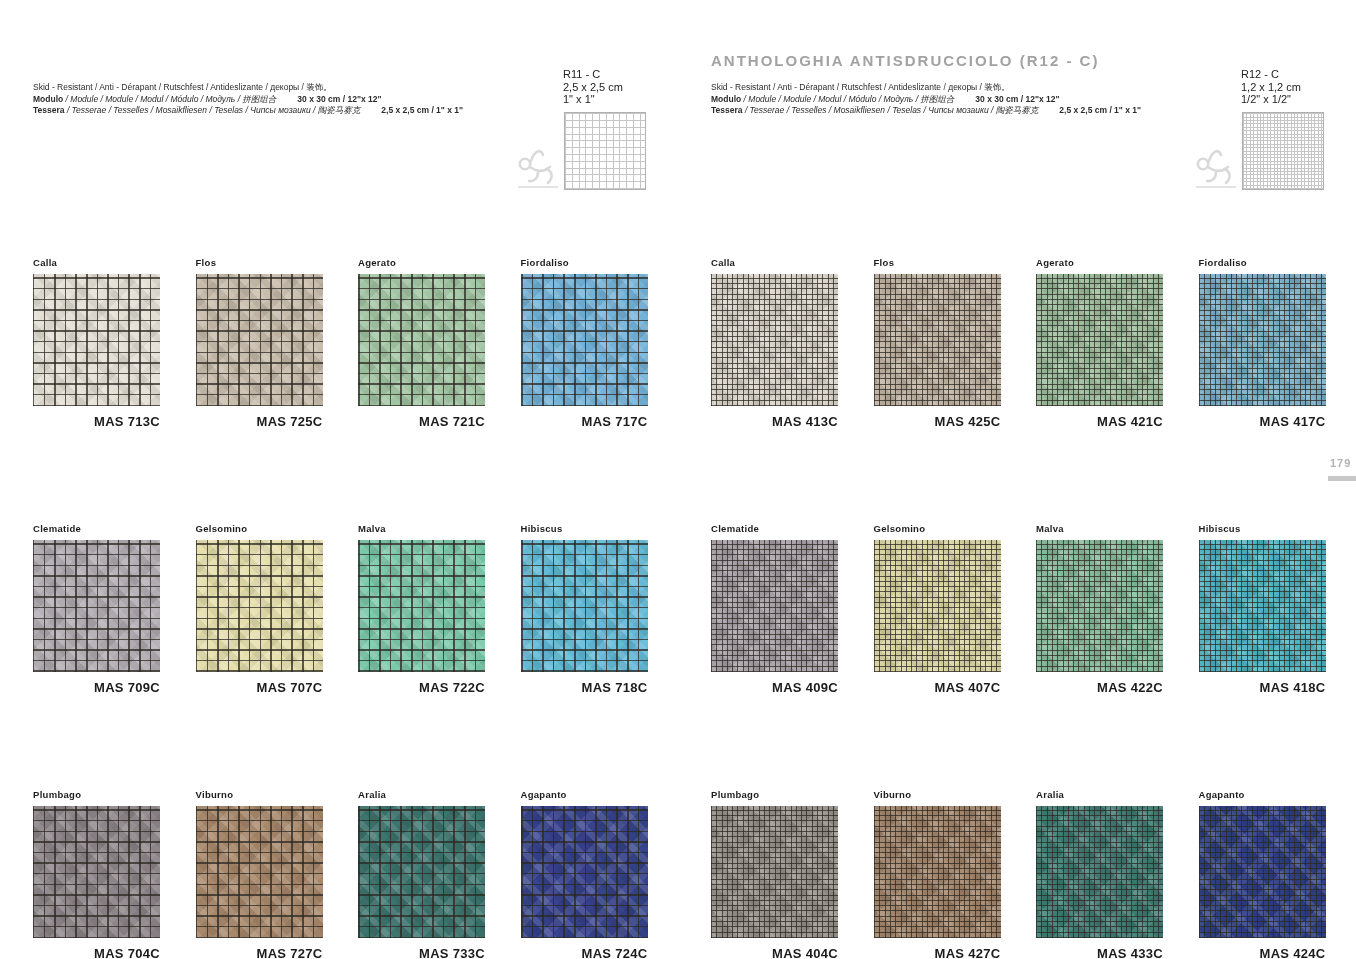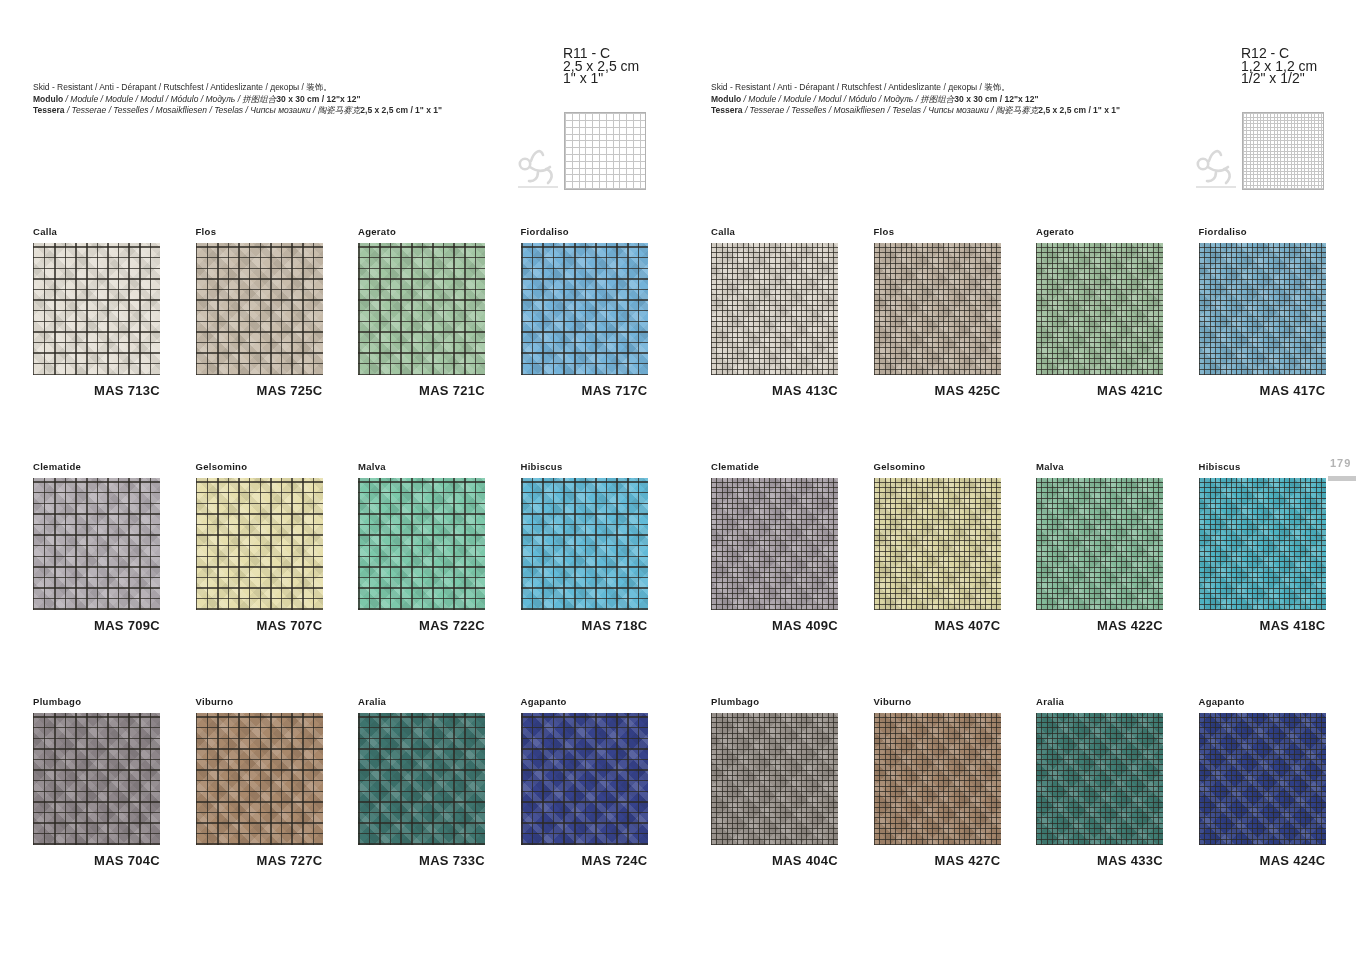--- a/index.html
+++ b/index.html
@@ -16,24 +16,24 @@
   
   .section-title{
     position:absolute;left:0;top:52px;margin:0;
     font-size:15px;font-weight:bold;letter-spacing:2px;
     color:#a2a2a2;white-space:nowrap;
   }
   .subs{position:absolute;left:0;top:82px;width:500px;}
   .sub{margin:0;font-size:8.5px;line-height:11.5px;color:#2b2b2b;white-space:nowrap;}
   .sub .it{font-style:italic;}
   .sub .bd{font-weight:bold;}
-  .sub .sz{font-weight:bold;margin-left:0;}
-
-  
-  .spec{position:absolute;left:530px;top:47px;font-size:14px;line-height:12.5px;color:#222;white-space:nowrap;}
+  .sub .sz{font-weight:bold;margin-left:21px;}
+
+  
+  .spec{position:absolute;left:530px;top:68px;font-size:11px;line-height:12.5px;color:#222;white-space:nowrap;}
   .spec .bd{font-weight:normal;}
 
   
   .schematic{
     position:absolute;left:531px;top:112px;width:82px;height:78px;
     background-color:#fff;border:1px solid #b0b0b0;box-sizing:border-box;
     background-image:
       repeating-linear-gradient(90deg,#c6c6c6 0 1px,transparent 1px var(--scell)),
       repeating-linear-gradient(0deg,#c6c6c6 0 1px,transparent 1px var(--scell));
   }
@@ -42,21 +42,21 @@
 
   
   .skid{position:absolute;left:482px;top:146px;}
 
   
   .tiles{
     position:absolute;left:0;top:226px;width:616px;
     display:grid;grid-template-columns:repeat(4,127px);
     column-gap:35.5px;row-gap:63px;
   }
-  .card{width:127px;}
+  .card{width:127px;margin-top:31px;}
   .tile-name{
     font-size:9.5px;font-weight:bold;color:#1c1c1c;letter-spacing:.3px;
     height:13px;margin-bottom:4px;white-space:nowrap;
   }
   .swatch{
     width:127px;height:132px;
     background-color:var(--tile,#ccc);
     --grout:rgba(43,40,34,.75);
     background-image:
       repeating-linear-gradient(90deg,var(--grout) 0 var(--gw),transparent var(--gw) var(--cell)),
@@ -161,20 +161,21 @@
       </div>
       <div class="card">
         <div class="tile-name">Agapanto</div>
         <div class="swatch" style="--tile: #36428b;"></div>
         <div class="tile-code">MAS 724C</div>
       </div>
     </div>
 </section>
 
 <section class="panel right" data-cells="24">
+  <h1 class="section-title">ANTHOLOGHIA ANTISDRUCCIOLO (R12 - C)</h1>
   <div class="subs">
     <p class="sub it">Skid - Resistant  / Anti - Dérapant  / Rutschfest  / Antideslizante  / декоры /  装饰。</p>
     <p class="sub"><span class="bd">Modulo</span> <span class="it">/ Module  / Module  / Modul  / Módulo  / Модуль  / 拼图组合</span><span class="sz">30 x 30 cm / 12"x 12"</span></p>
     <p class="sub"><span class="bd">Tessera</span> <span class="it">/ Tesserae  / Tesselles  / Mosaikfliesen  / Teselas  / Чипсы мозаики  / 陶瓷马赛克</span><span class="sz">2,5 x 2,5 cm / 1" x 1"</span></p>
   </div>
   <div class="spec">
     <div>R12 - C</div>
     <div class="bd">1,2 x 1,2 cm</div>
     <div class="bd">1/2" x 1/2"</div>
   </div>

